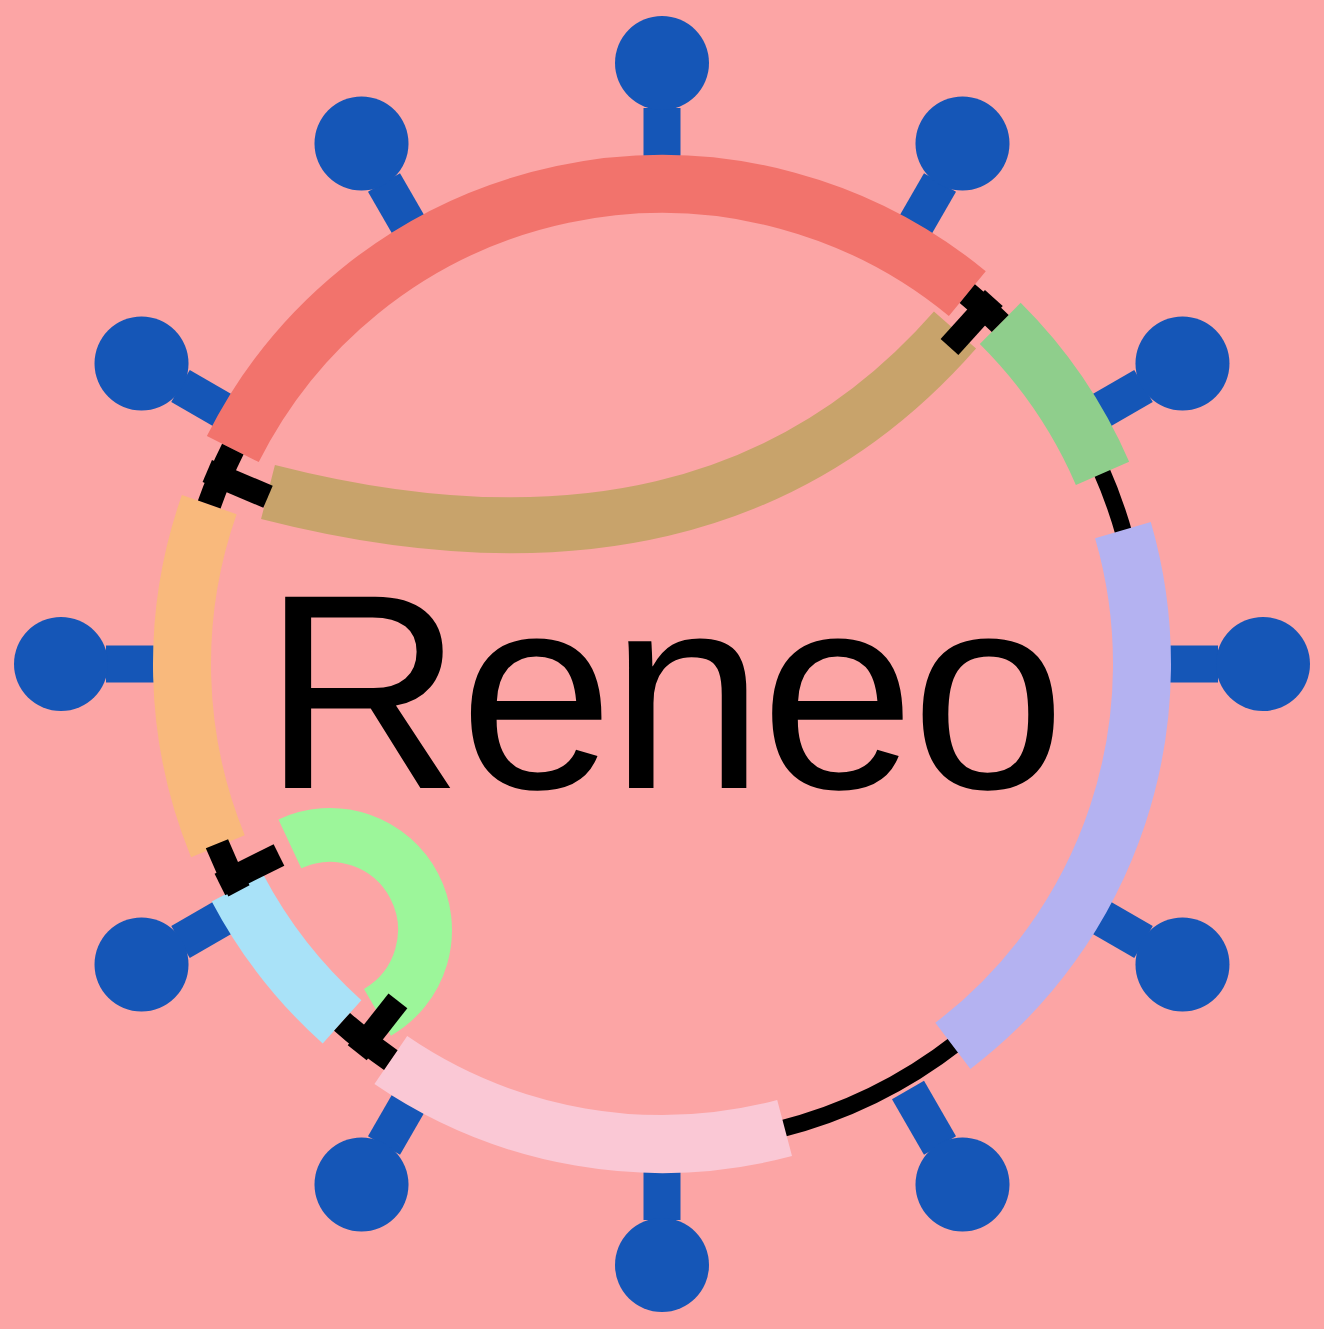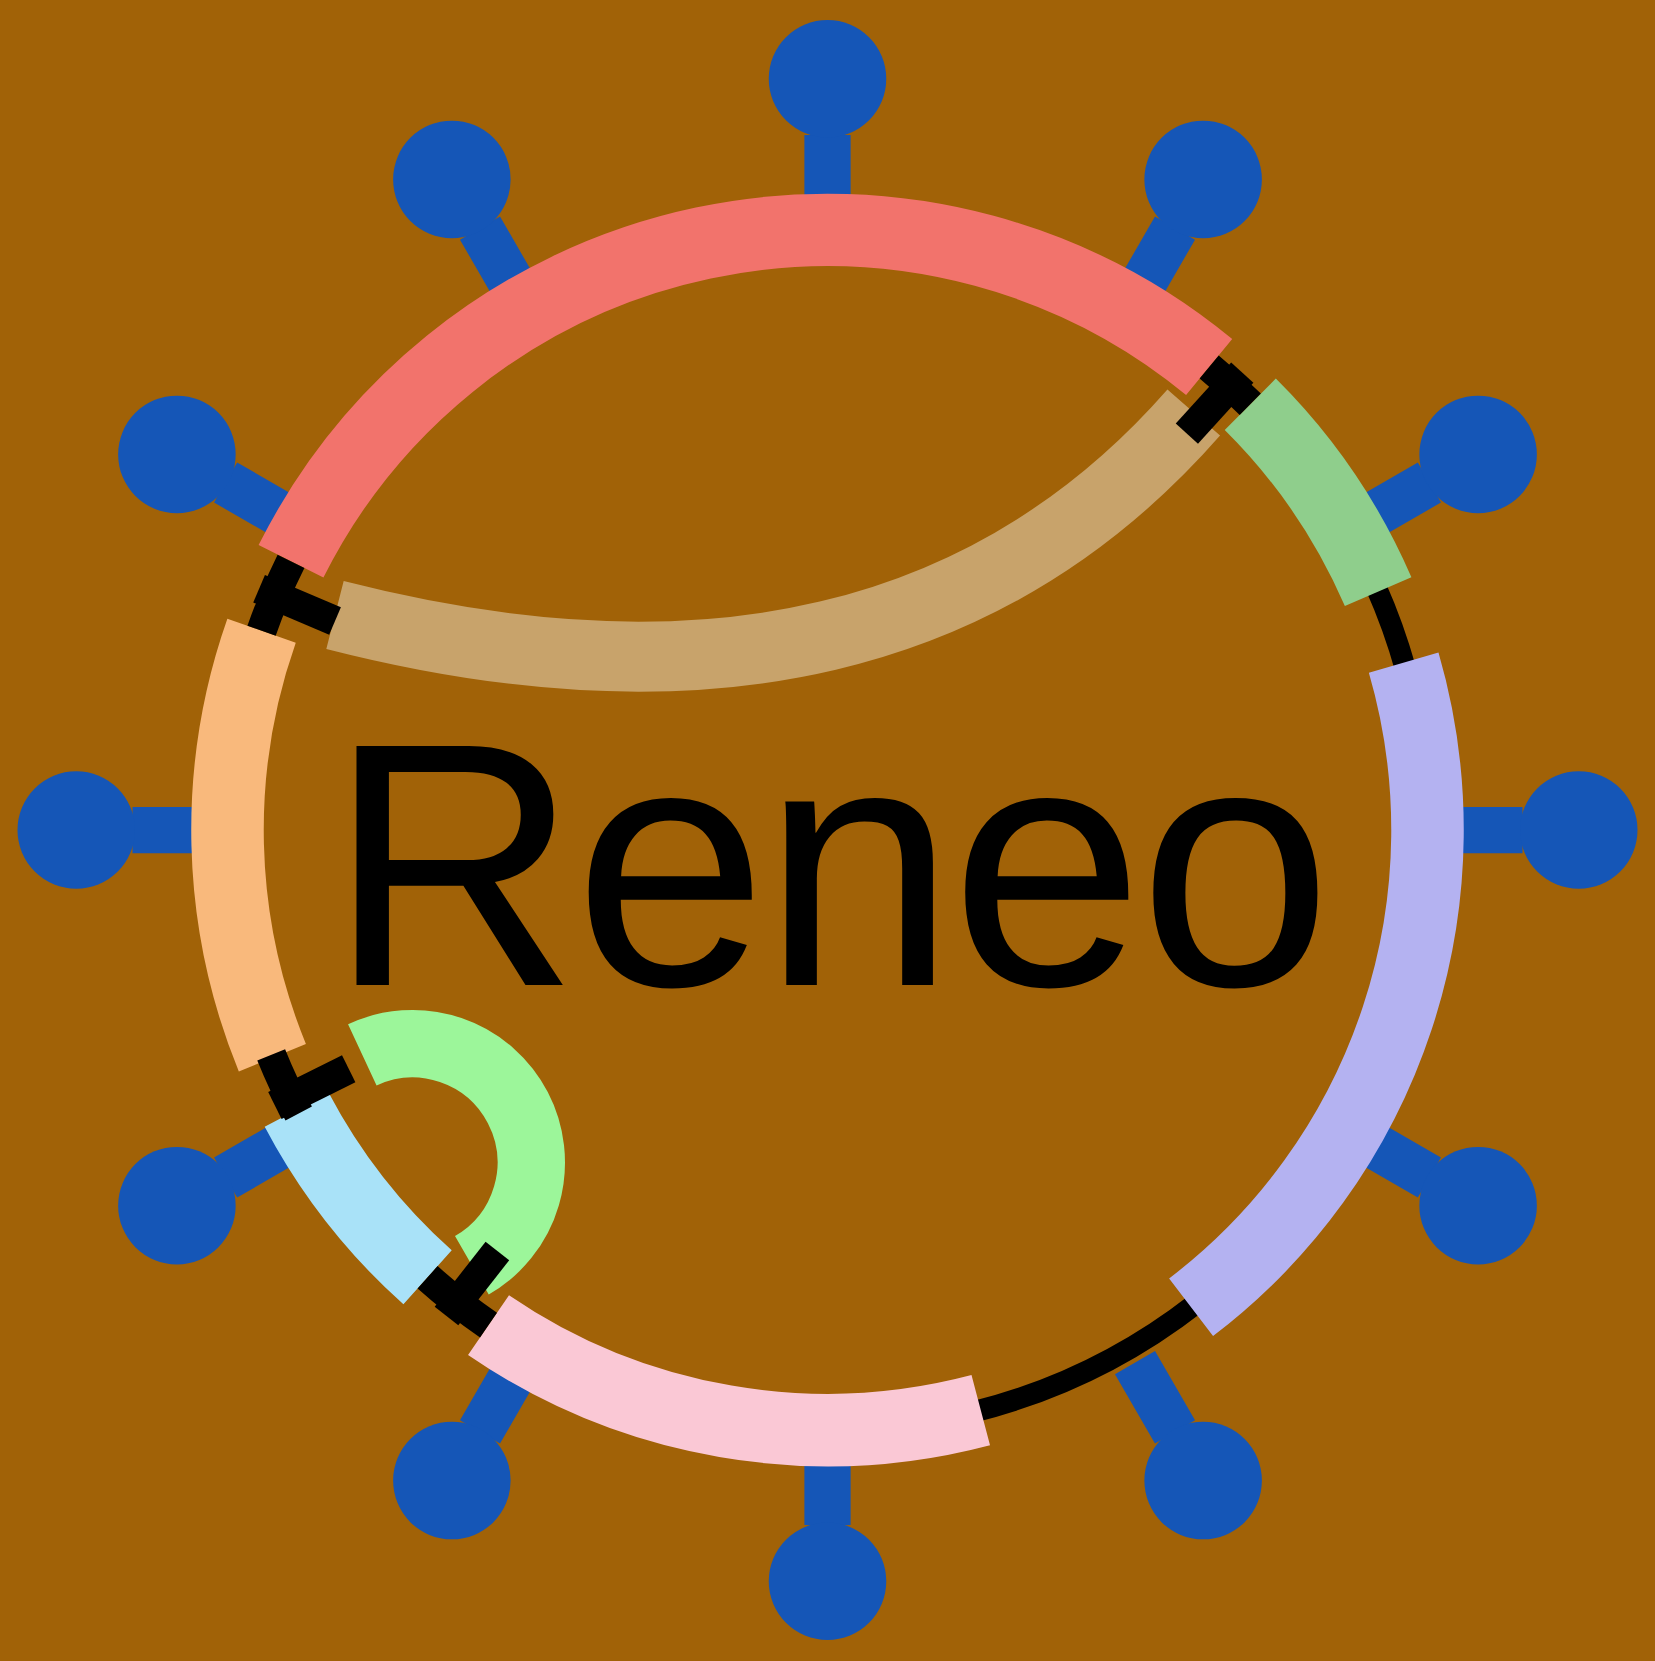--- a/index.html
+++ b/index.html
@@ -1,20 +1,20 @@
 <!DOCTYPE html>
 <html><head>
 <meta charset="utf-8">
 <title>Reneo</title>
 <style>
   html, body { margin: 0; padding: 0; background: #ffffff; }
   .stage {
     width: 1324px;
     height: 1329px;
-    background: #a16207;
+    background: #fca5a5;
     position: relative;
     overflow: hidden;
   }
   svg { display: block; width: 100%; height: 100%; }
   .wordmark {
     font-family: "Liberation Sans", "DejaVu Sans", sans-serif;
     font-weight: 400;
     letter-spacing: -4px;
   }
 </style>

